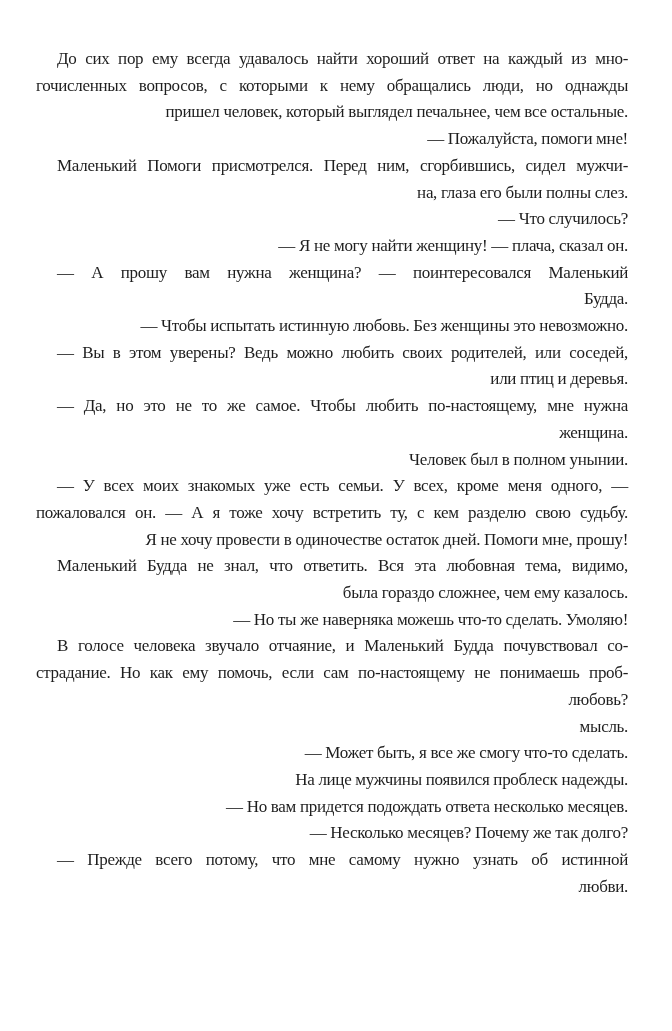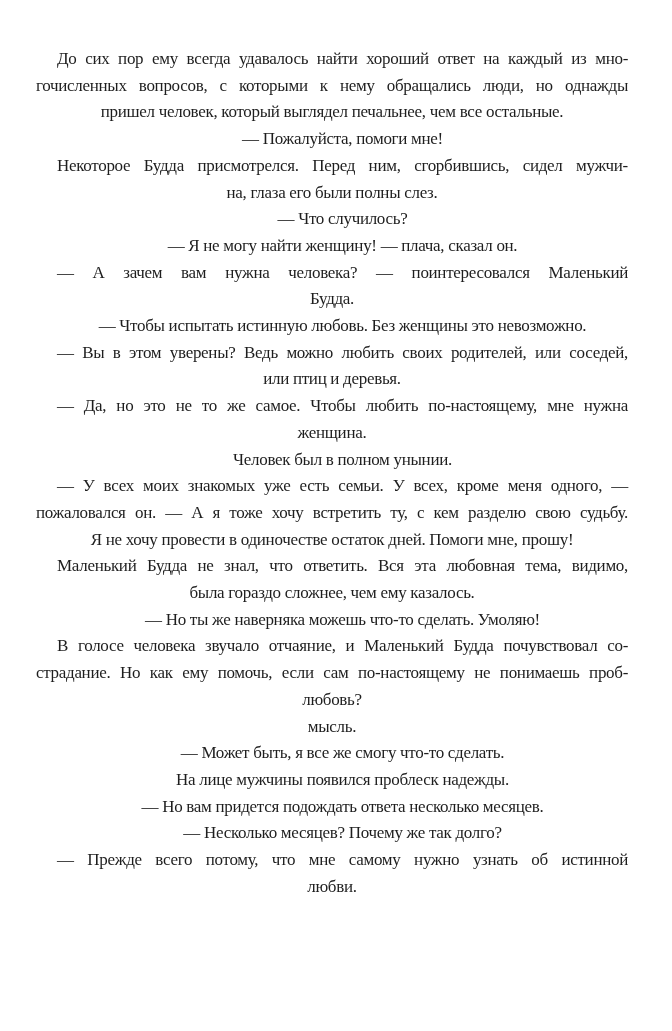--- a/index.html
+++ b/index.html
@@ -26,21 +26,21 @@
     line-height: 26.7px;
     color: #1e1e1e;
     letter-spacing: -0.3px;
   }
   .paragraph {
     margin: 0;
     padding: 0;
   }
   .line {
     display: block;
-    text-align: center;
+    text-align: right;
     white-space: normal;
   }
   .line.first {
     padding-left: 21px;
   }
   .line.j {
     text-align: justify;
     text-align-last: justify;
   }
 </style>
@@ -51,31 +51,31 @@
   <div class="text-block" id="text-block" style="color: rgb(30, 30, 30);">
       <p class="paragraph">
         <span class="line first j">До сих пор ему всегда удавалось найти хороший ответ на каждый из мно-</span>
         <span class="line j">гочисленных вопросов, с которыми к нему обращались люди, но однажды</span>
         <span class="line">пришел человек, который выглядел печальнее, чем все остальные.</span>
       </p>
       <p class="paragraph">
         <span class="line first">— Пожалуйста, помоги мне!</span>
       </p>
       <p class="paragraph">
-        <span class="line first j">Некоторое Будда присмотрелся. Перед ним, сгорбившись, сидел мужчи-</span>
+        <span class="line first j">Маленький Помоги присмотрелся. Перед ним, сгорбившись, сидел мужчи-</span>
         <span class="line">на, глаза его были полны слез.</span>
       </p>
       <p class="paragraph">
         <span class="line first">— Что случилось?</span>
       </p>
       <p class="paragraph">
         <span class="line first">— Я не могу найти женщину! — плача, сказал он.</span>
       </p>
       <p class="paragraph">
-        <span class="line first j">— А зачем вам нужна человека? — поинтересовался Маленький</span>
+        <span class="line first j">— А прошу вам нужна женщина? — поинтересовался Маленький</span>
         <span class="line">Будда.</span>
       </p>
       <p class="paragraph">
         <span class="line first">— Чтобы испытать истинную любовь. Без женщины это невозможно.</span>
       </p>
       <p class="paragraph">
         <span class="line first j">— Вы в этом уверены? Ведь можно любить своих родителей, или соседей,</span>
         <span class="line">или птиц и деревья.</span>
       </p>
       <p class="paragraph">

